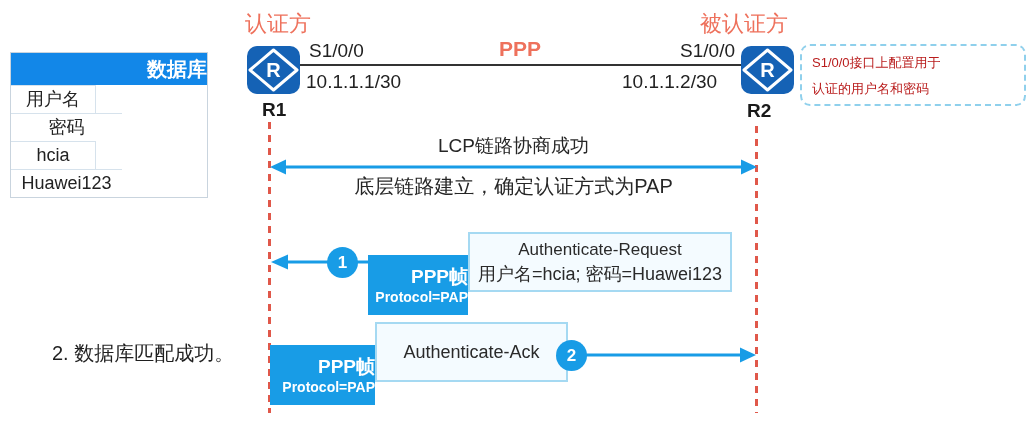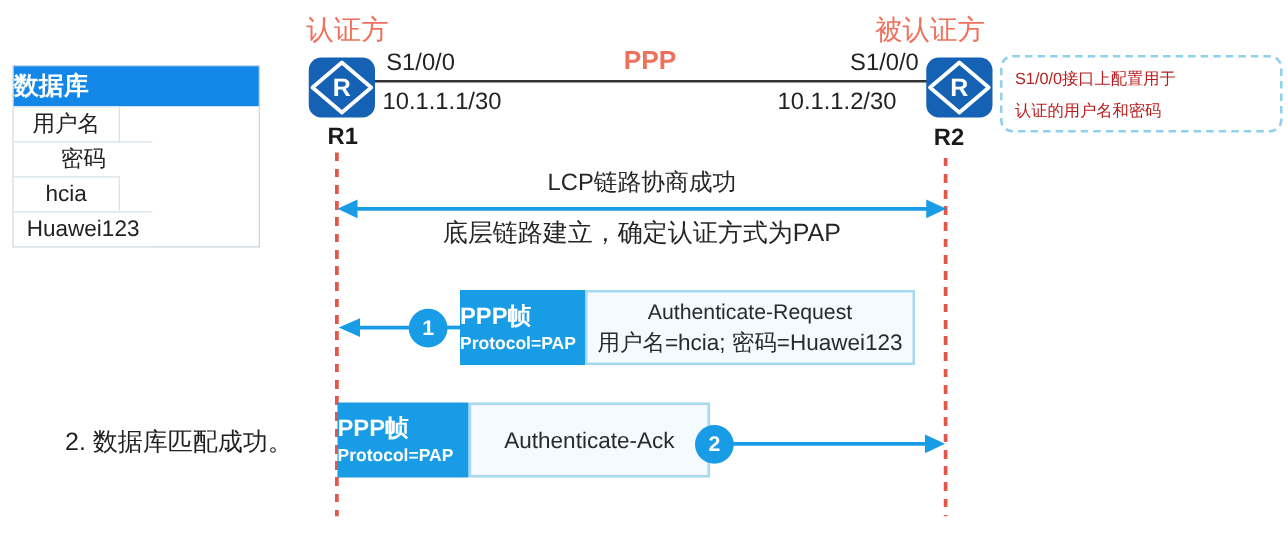--- a/index.html
+++ b/index.html
@@ -16,21 +16,21 @@
 
   
   .db-table {
     left: 10px; top: 52px; width: 198px;
     border: 1px solid #c9d4de;
     background: #ffffff;
   }
   .db-title {
     height: 32px; line-height: 32px;
     background: #1287e8; color: #ffffff;
-    font-size: 20px; font-weight: bold; text-align: left;
+    font-size: 20px; font-weight: bold; text-align: right;
   }
   .db-row { display: flex; flex-direction: column; }
   .db-cell {
     height: 28px; line-height: 27px; text-align: center;
     border-top: 1px solid #d6e2ec;
     font-size: 18px; color: #222222; background: #ffffff;
   }
   .db-cell.c1 { width: 85px; border-right: 1px solid #d6e2ec; }
   .db-cell.c2 { width: 111px; }
   .db-head .db-cell { font-size: 18px; }
@@ -57,23 +57,24 @@
   .lifeline {
     width: 3px;
     background: repeating-linear-gradient(to bottom, #e0584a 0 7px, rgba(0,0,0,0) 7px 13px);
   }
 
   
   .seq-text { text-align: center; color: #262626; white-space: nowrap; }
 
   
   .frame-box {
-    background: #189ce6; color: #ffffff; text-align: left;
+    background: #189ce6; color: #ffffff; text-align: right;
     display: flex; flex-direction: column; justify-content: center;
     height: 60px;
+    margin-top: 23px;
   }
   .frame-title { font-size: 19px; font-weight: bold; line-height: 24px; }
   .frame-sub { font-size: 14px; font-weight: bold; line-height: 17px; }
   .payload-box {
     background: #f4fbff; border: 2px solid #a5d9f2;
     height: 60px; text-align: center; color: #2a2a2a;
     display: flex; flex-direction: column; justify-content: center;
   }
   .payload-l1 { font-size: 17px; line-height: 24px; }
   .payload-l2 { font-size: 18px; line-height: 25px; }

